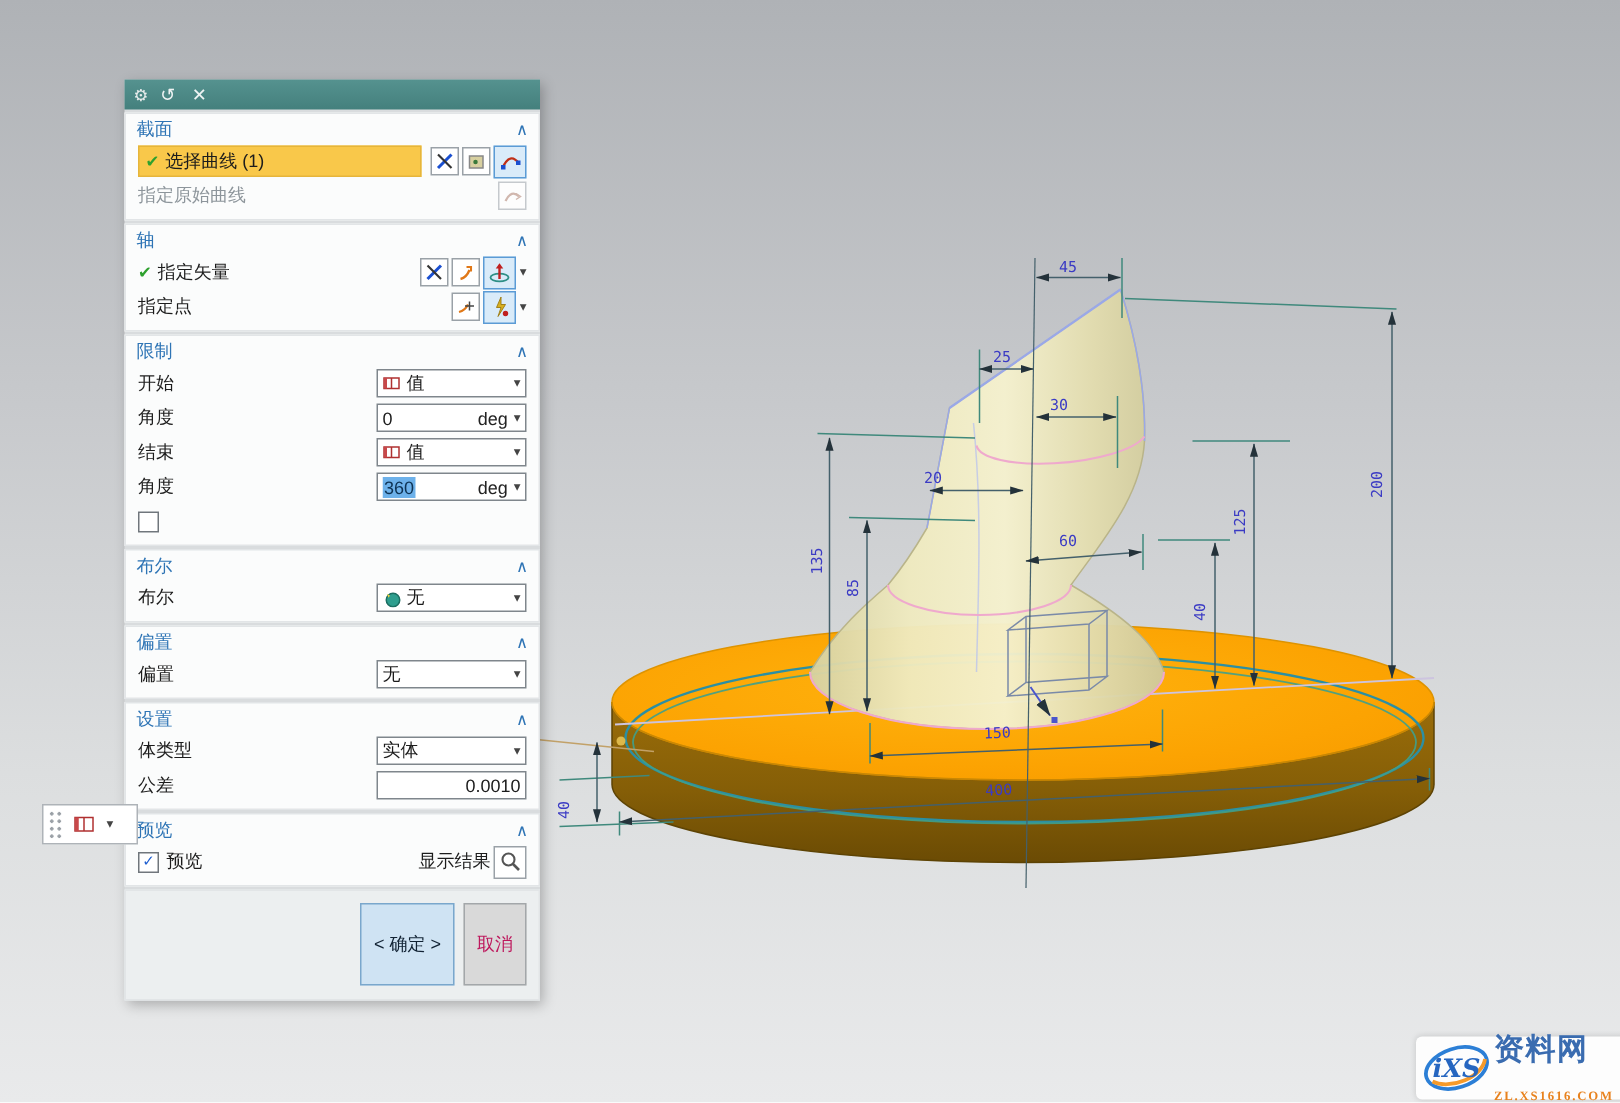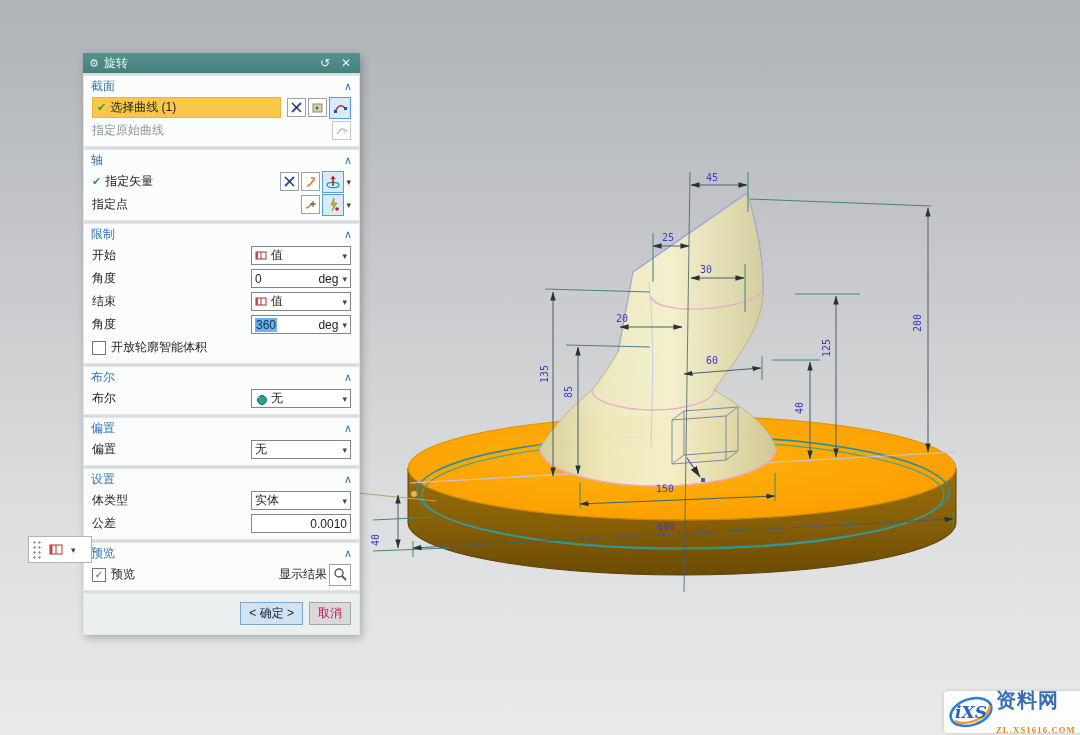--- a/index.html
+++ b/index.html
@@ -35,21 +35,21 @@
   .combo{width:100px;height:19px;border:1px solid #7f868c;background:#fff;display:flex;
          align-items:center;padding:0 3px;box-sizing:border-box;font-size:12px;}
   .combo .cv{flex:1;white-space:nowrap;overflow:hidden;}
   .combo .unit{color:#222;margin-right:2px;}
   .sel360{background:#6db1ea;color:#0e3354;padding:16px 1px;margin-top:48px;}
   .num{text-align:right;flex:1;}
   .cbox{width:12px;height:12px;border:1px solid #70767c;background:#fff;display:inline-flex;
         align-items:center;justify-content:center;margin-right:5px;font-size:10px;color:#1f5fd0;}
   .footer{display:flex;justify-content:flex-end;gap:6px;padding:8px 8px 9px 8px;background:#eceff0;
           border:1px solid #e2e5e7;margin-top:2px;}
-  .btn{height:21px;padding:0 8px;font-size:12px;display:flex;align-items:center;cursor:pointer;}
+  .btn{height:21px;padding:16px 8px;font-size:12px;display:flex;align-items:center;cursor:pointer;}
   .btn.ok{background:#cfe3f3;border:1px solid #7aa7cc;color:#123;}
   .btn.cancel{background:#d9d9d9;border:1px solid #a3a7aa;color:#be185d;}
 
   
   .minibar{position:absolute;left:28px;top:536px;width:62px;height:25px;background:#fff;
            border:1px solid #aeb3b8;display:flex;align-items:center;z-index:11;}
   .grip{width:10px;height:19px;margin:0 3px 0 3px;
         background-image:radial-gradient(#9aa0a6 1px,transparent 1.1px);
         background-size:5px 5px;}
   
@@ -184,21 +184,20 @@
       <text transform="rotate(-90 921 323)" x="921" y="323">200</text>
       <text transform="rotate(-2 665 492)" x="665" y="492">150</text>
       <text transform="rotate(-3 666 530)" x="666" y="530">400</text>
       <text transform="rotate(-90 379 540)" x="379" y="540">40</text>
     </g>
   </svg>
 
   <div class="dlg">
     <div class="dlg-title">
       <span style="font-size:11px;color:#e8ecec;">⚙</span>
-      <span class="t">旋转</span>
       <span class="tb-ic">↺</span>
       <span class="tb-ic">✕</span>
     </div>
 
     <div class="grp">
       <div class="grp-h">
         <span class="gl">截面</span>
         <span class="caret">∧</span>
       </div>
       <div class="row">
@@ -325,21 +324,20 @@
       <div class="row">
         <span class="lbl">角度</span>
         <span class="combo">
           <span class="cv"><span class="sel360">360</span></span>
           <span class="unit">deg</span>
           <span class="ddcaret">▾</span>
         </span>
       </div>
       <div class="row">
         <span class="cbox"></span>
-        <span class="lbl">开放轮廓智能体积</span>
       </div>
     </div>
 
     <div class="grp">
       <div class="grp-h">
         <span class="gl">布尔</span>
         <span class="caret">∧</span>
       </div>
       <div class="row">
         <span class="lbl">布尔</span>

